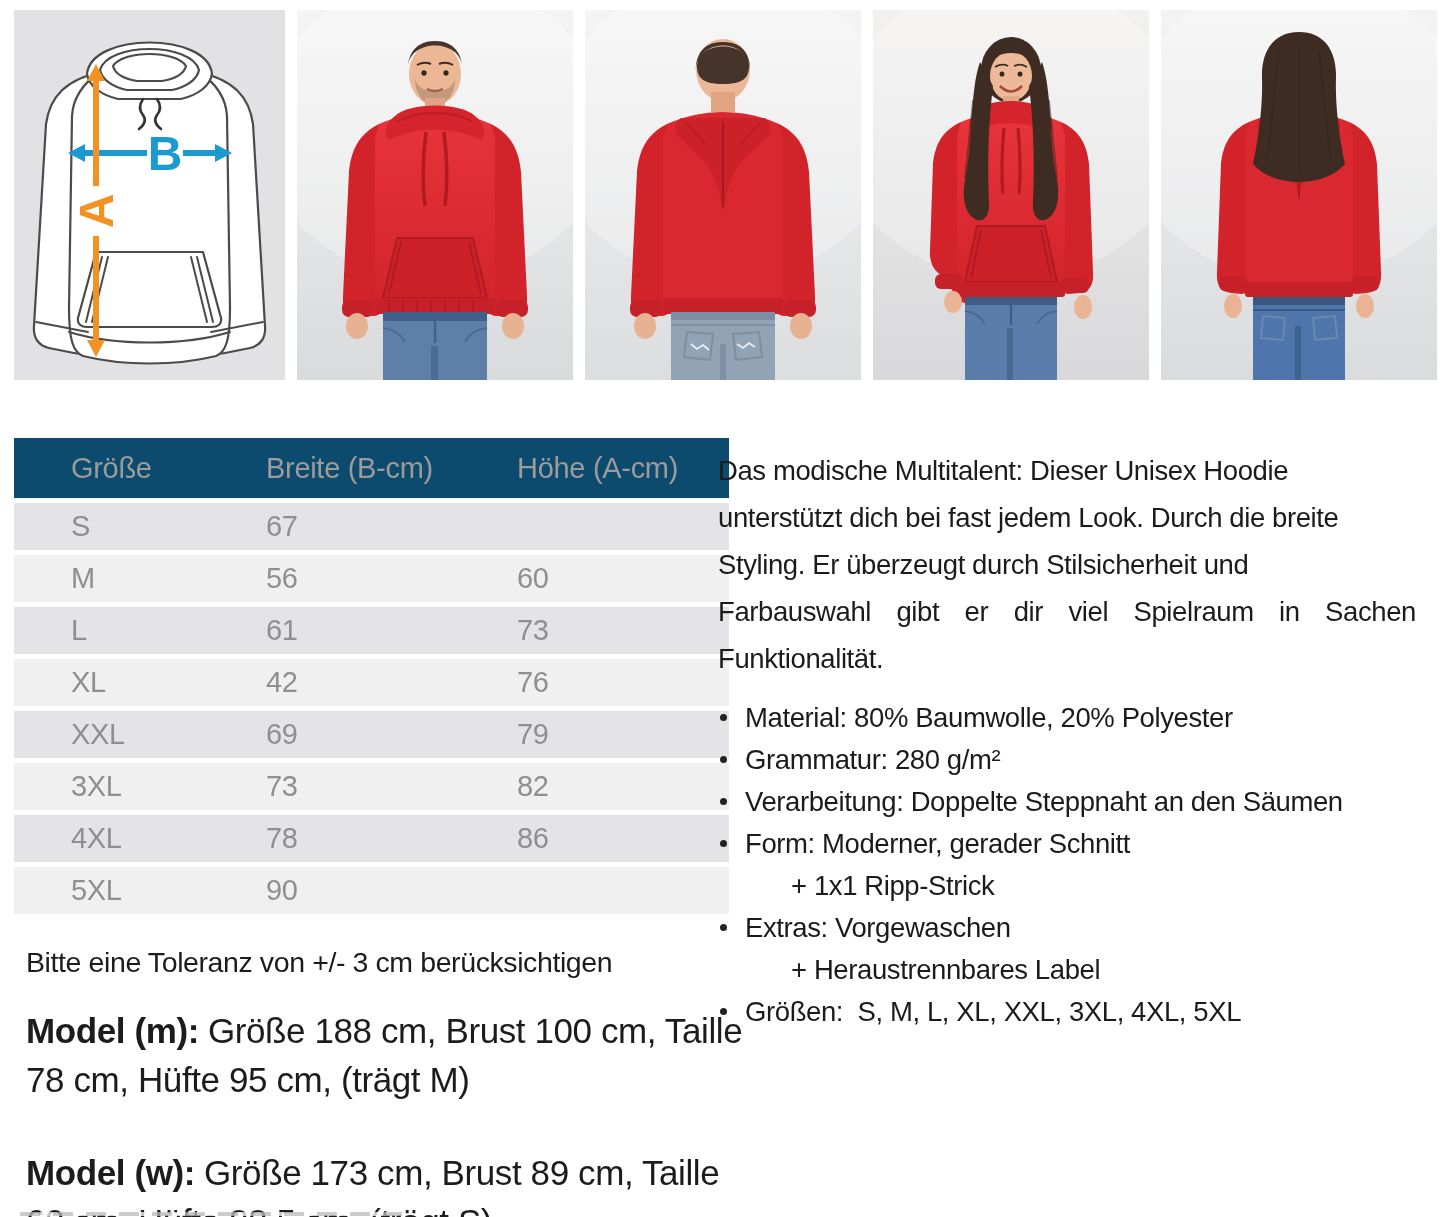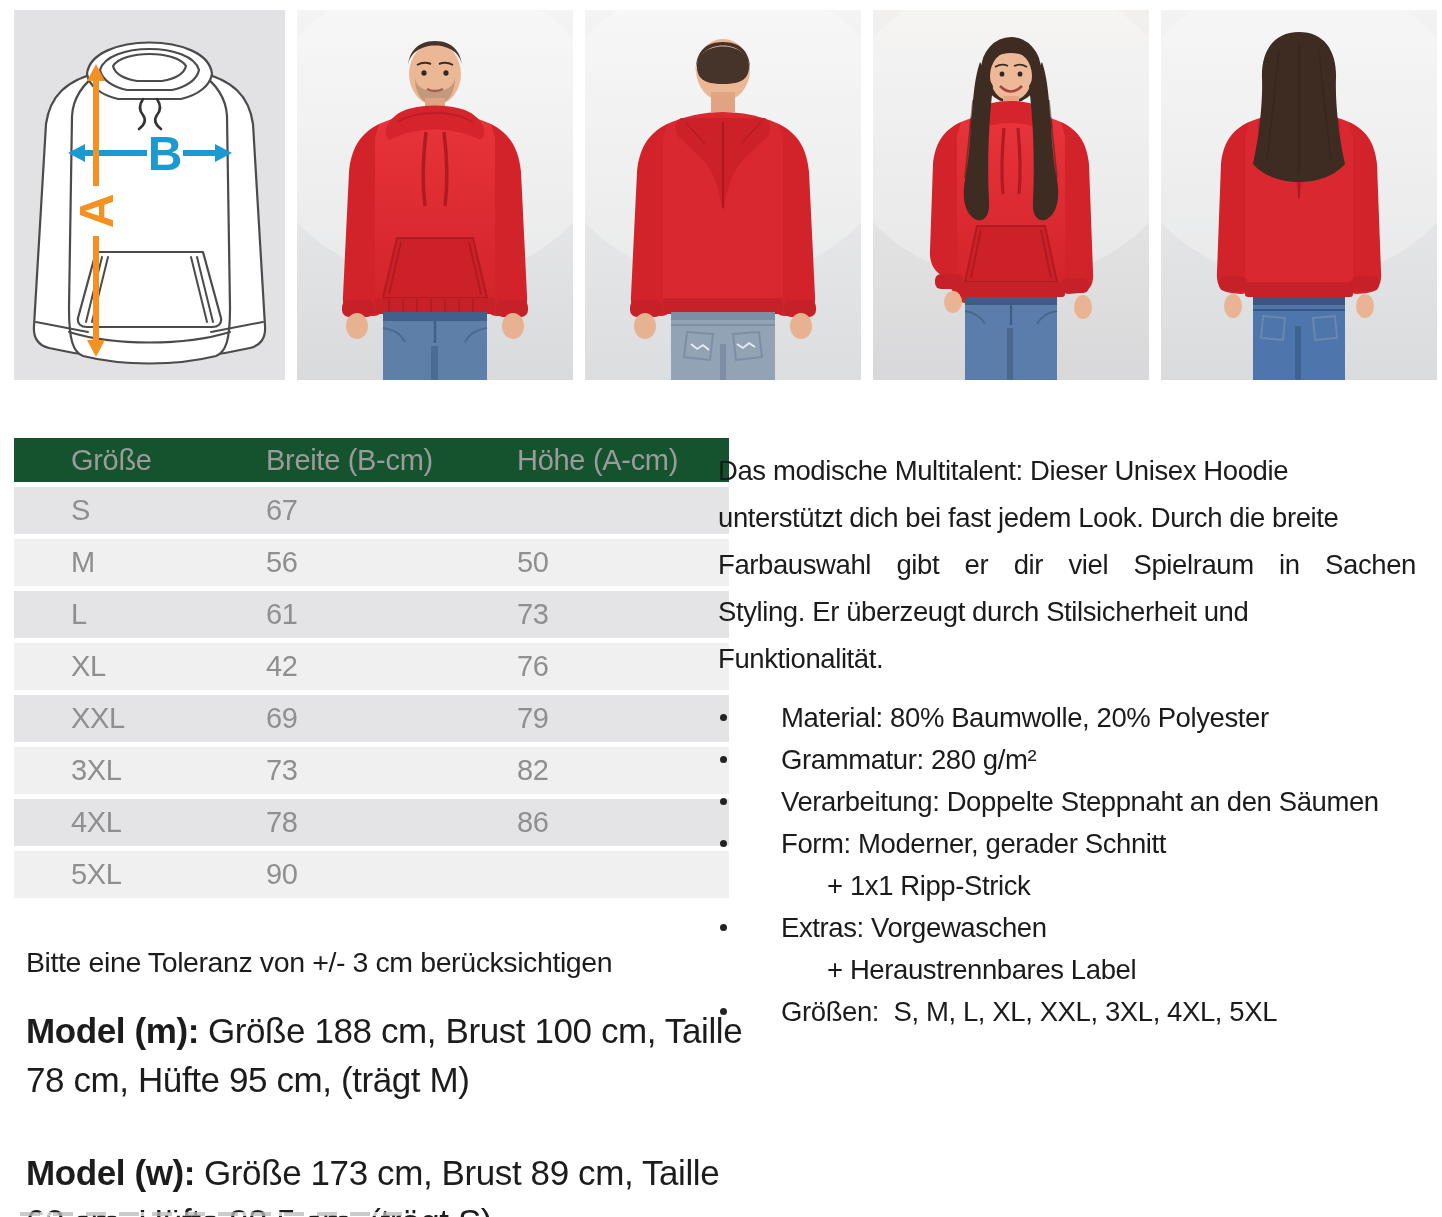--- a/index.html
+++ b/index.html
@@ -17,21 +17,21 @@
   #p-photo4{left:1161px;width:276px;}
   .panel svg{display:block;width:100%;height:100%;}
 
   
   .size-table{position:absolute;left:14px;top:438px;width:715px;}
   .t-row{
     display:grid;grid-template-columns:195px 251px 1fr;align-items:center;
     height:47px;margin-bottom:5px;padding-left:57px;box-sizing:border-box;
     font-size:29px;color:#8e8f90;letter-spacing:-0.3px;
   }
-  .t-row.t-head{height:44px;background:#14532d;color:#9b9b9c;}
+  .t-row.t-head{height:60px;background:#0c4a6e;color:#9b9b9c;}
   .t-row.alt{background:#e4e4e6;}
   .t-row.base{background:#f0f0f1;}
 
   
   .note{position:absolute;left:14px;width:720px;color:#1c1c1c;letter-spacing:-0.4px;margin-left:12px;}
   #tolerance{top:944px;font-size:28.5px;line-height:36px;}
   .model-note{font-size:35px;line-height:49px;}
   #model-m{top:1006px;}
   #model-w{top:1148px;}
   .model-note b{font-weight:bold;}
@@ -42,21 +42,21 @@
     opacity:.75;
   }
 
   
   .desc{position:absolute;left:718px;top:447px;width:698px;color:#1b1b1b;letter-spacing:-0.4px;}
   .iline{font-size:27.5px;line-height:47px;white-space:nowrap;}
   .iline.just{white-space:normal;text-align:justify;text-align-last:justify;}
   .bullets{margin-top:21px;}
   .bullet-row{display:flex;margin-bottom:13px;font-size:27.5px;line-height:29px;}
   .dot{width:7px;height:7px;border-radius:50%;background:#222;margin:11px 18px 0 2px;flex:none;}
-  .bt{flex:1;margin-left:36px;}
+  .bt{flex:1;}
   .cont{margin-top:13px;margin-left:46px;}
 </style>
 </head>
 <body>
 
 <div class="panel" id="p-diagram">
   <svg viewBox="0 0 271 370">
     <g fill="#ffffff" stroke="#4b4b4b" stroke-width="2.2" stroke-linejoin="round" stroke-linecap="round">
       <path d="M86,62 C52,70 36,86 32,114 L20,316 C19,328 25,336 35,338 L60,343 C69,345 74,339 75,330 L83,266 L83,150 Z"></path>
       <path d="M185,62 C219,70 235,86 239,114 L251,316 C252,328 246,336 236,338 L211,343 C202,345 197,339 196,330 L188,266 L188,150 Z"></path>
@@ -265,21 +265,21 @@
     <div>Breite (B-cm)</div>
     <div>Höhe (A-cm)</div>
   </div>
   <div class="t-row alt">
     <div>S</div>
     <div>67</div>
   </div>
   <div class="t-row base">
     <div>M</div>
     <div>56</div>
-    <div>50</div>
+    <div>60</div>
   </div>
   <div class="t-row alt">
     <div>L</div>
     <div>61</div>
     <div>73</div>
   </div>
   <div class="t-row base">
     <div>XL</div>
     <div>42</div>
     <div>76</div>
@@ -314,22 +314,22 @@
 <div class="note model-note" id="model-w">
   <b>Model (w):</b><span>Größe 173 cm, Brust 89 cm, Taille 62 cm, Hüfte 88,5 cm, (trägt S)</span>
 </div>
 
 <div id="clip-strip"></div>
 
 <div class="desc">
   <div>
     <div class="iline">Das modische Multitalent: Dieser Unisex Hoodie</div>
     <div class="iline">unterstützt dich bei fast jedem Look. Durch die breite</div>
+    <div class="iline">Styling. Er überzeugt durch Stilsicherheit und</div>
     <div class="iline just">Farbauswahl gibt er dir viel Spielraum in Sachen</div>
-    <div class="iline">Styling. Er überzeugt durch Stilsicherheit und</div>
     <div class="iline">Funktionalität.</div>
   </div>
   <div class="bullets">
     <div class="bullet-row">
       <span class="dot"></span>
       <div class="bt">
           <div>Material: 80% Baumwolle, 20% Polyester</div>
         </div>
     </div>
     <div class="bullet-row">

